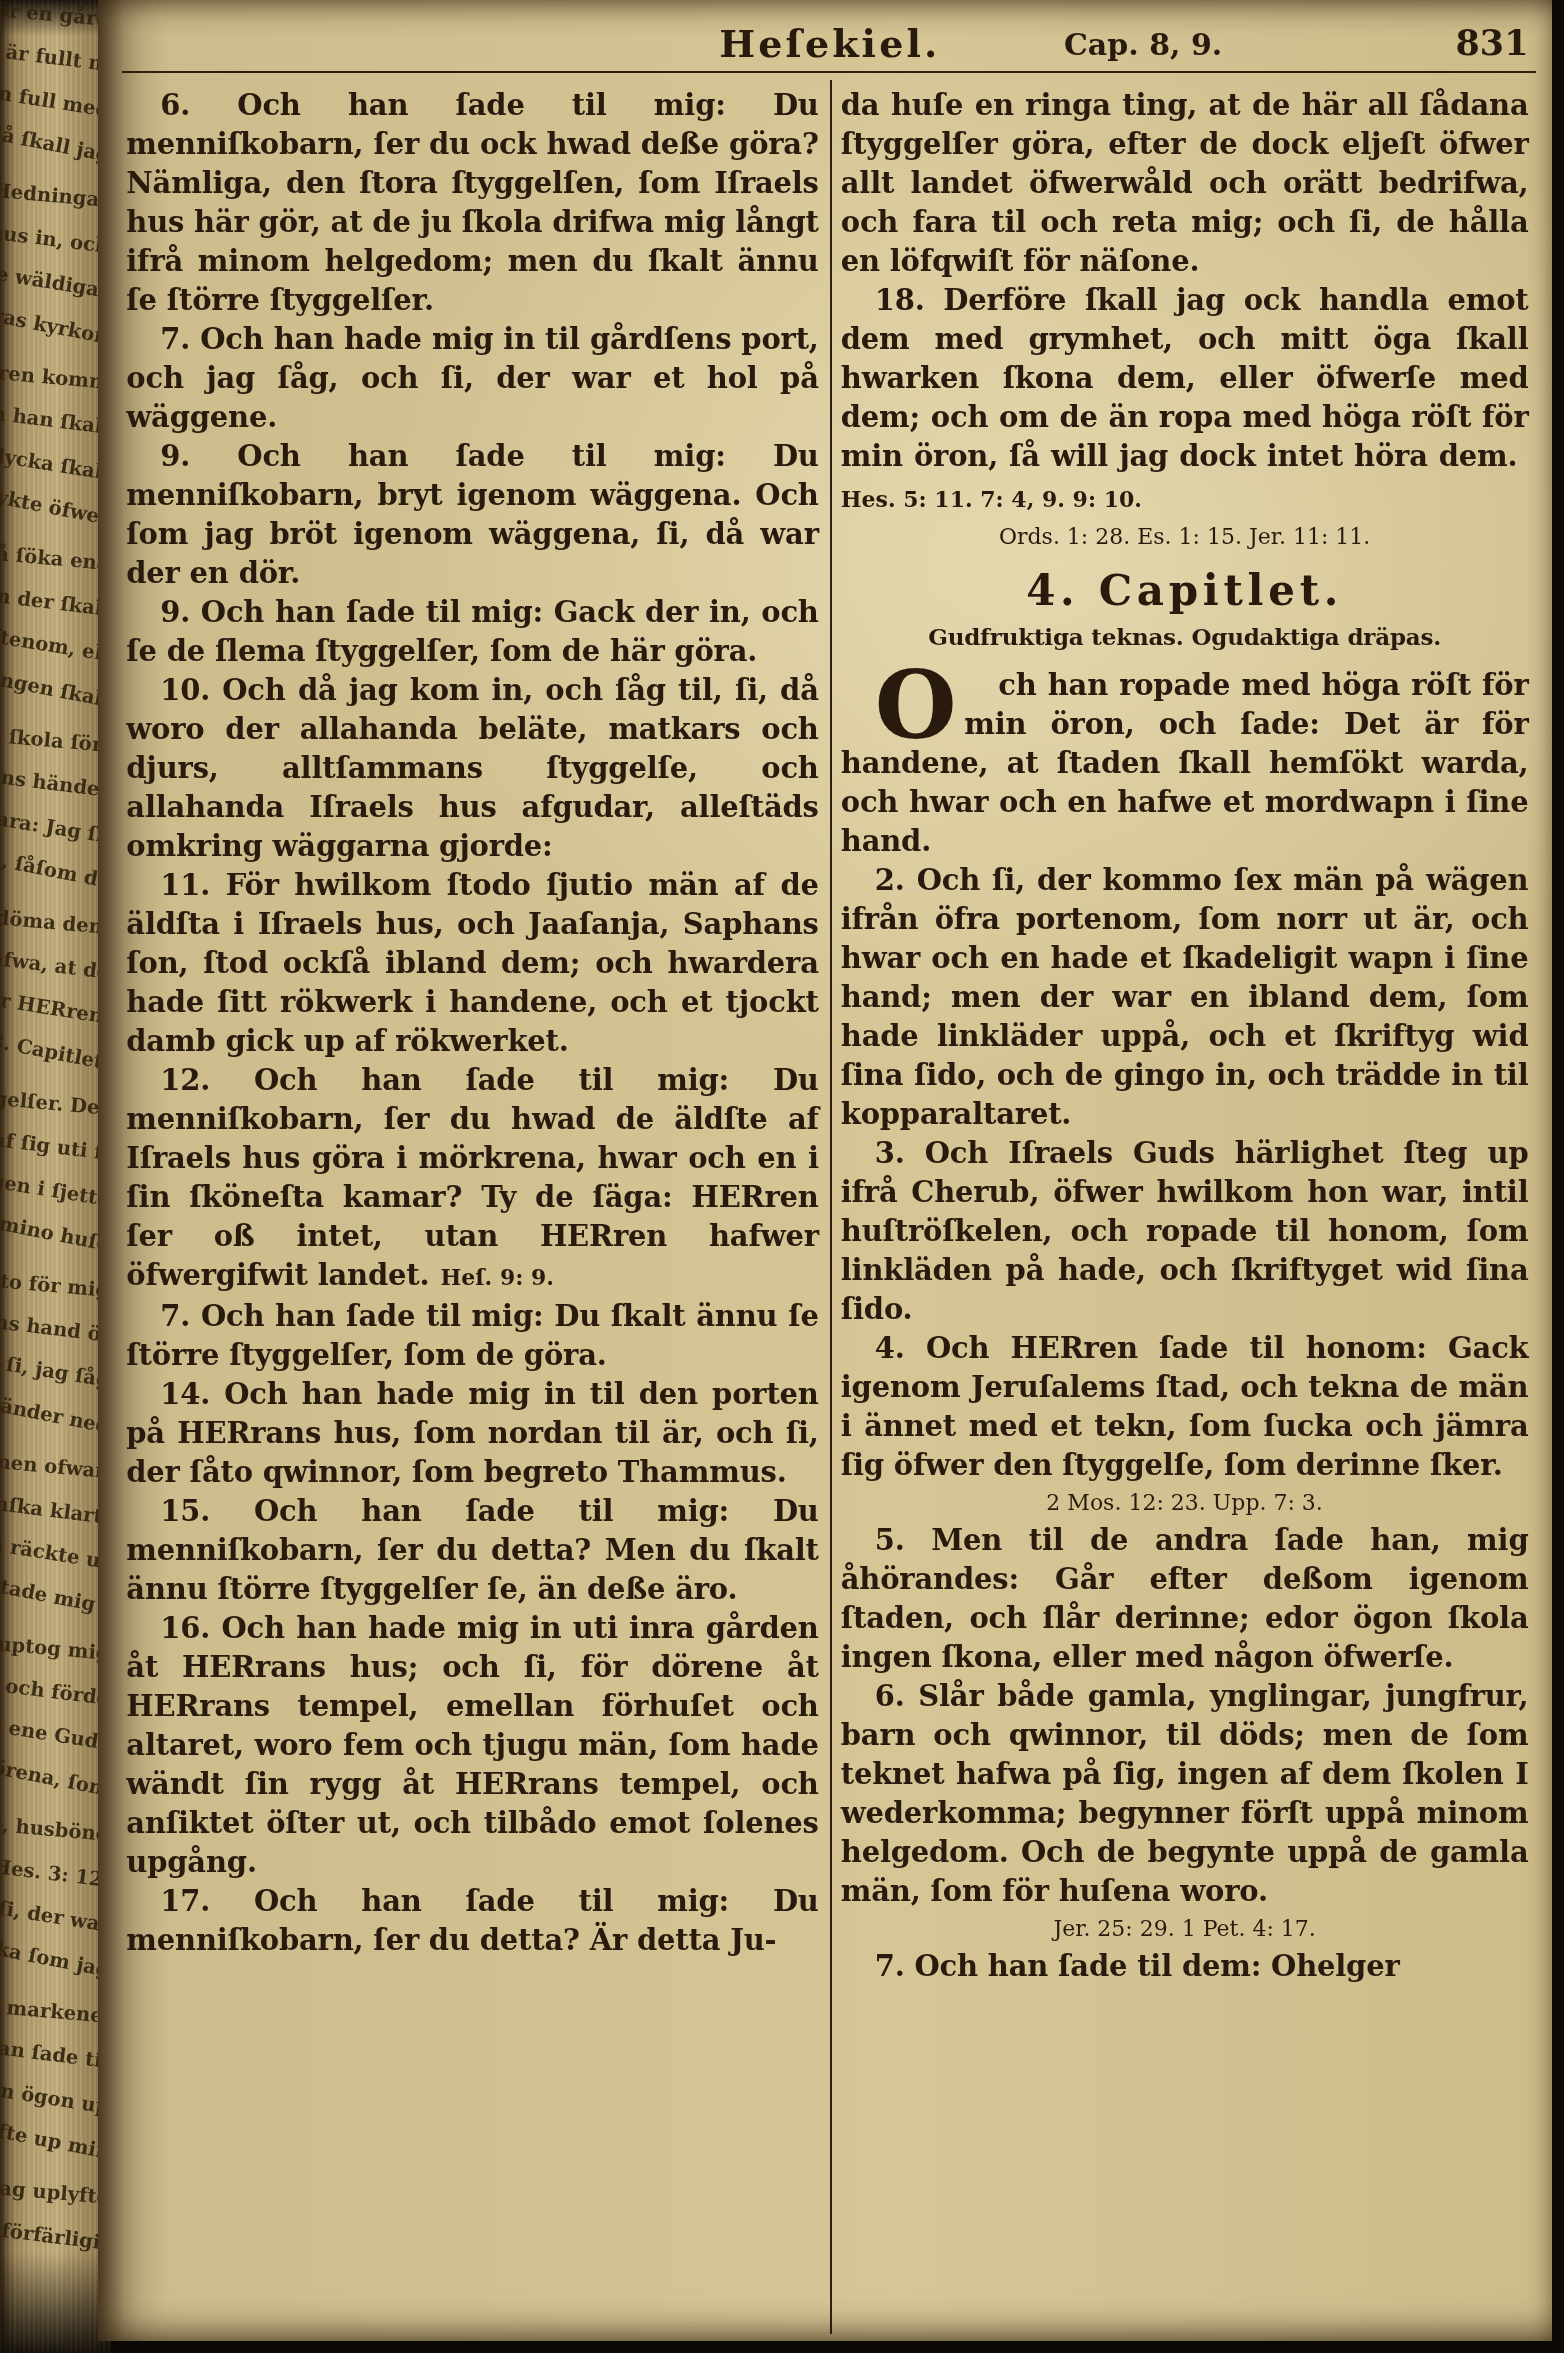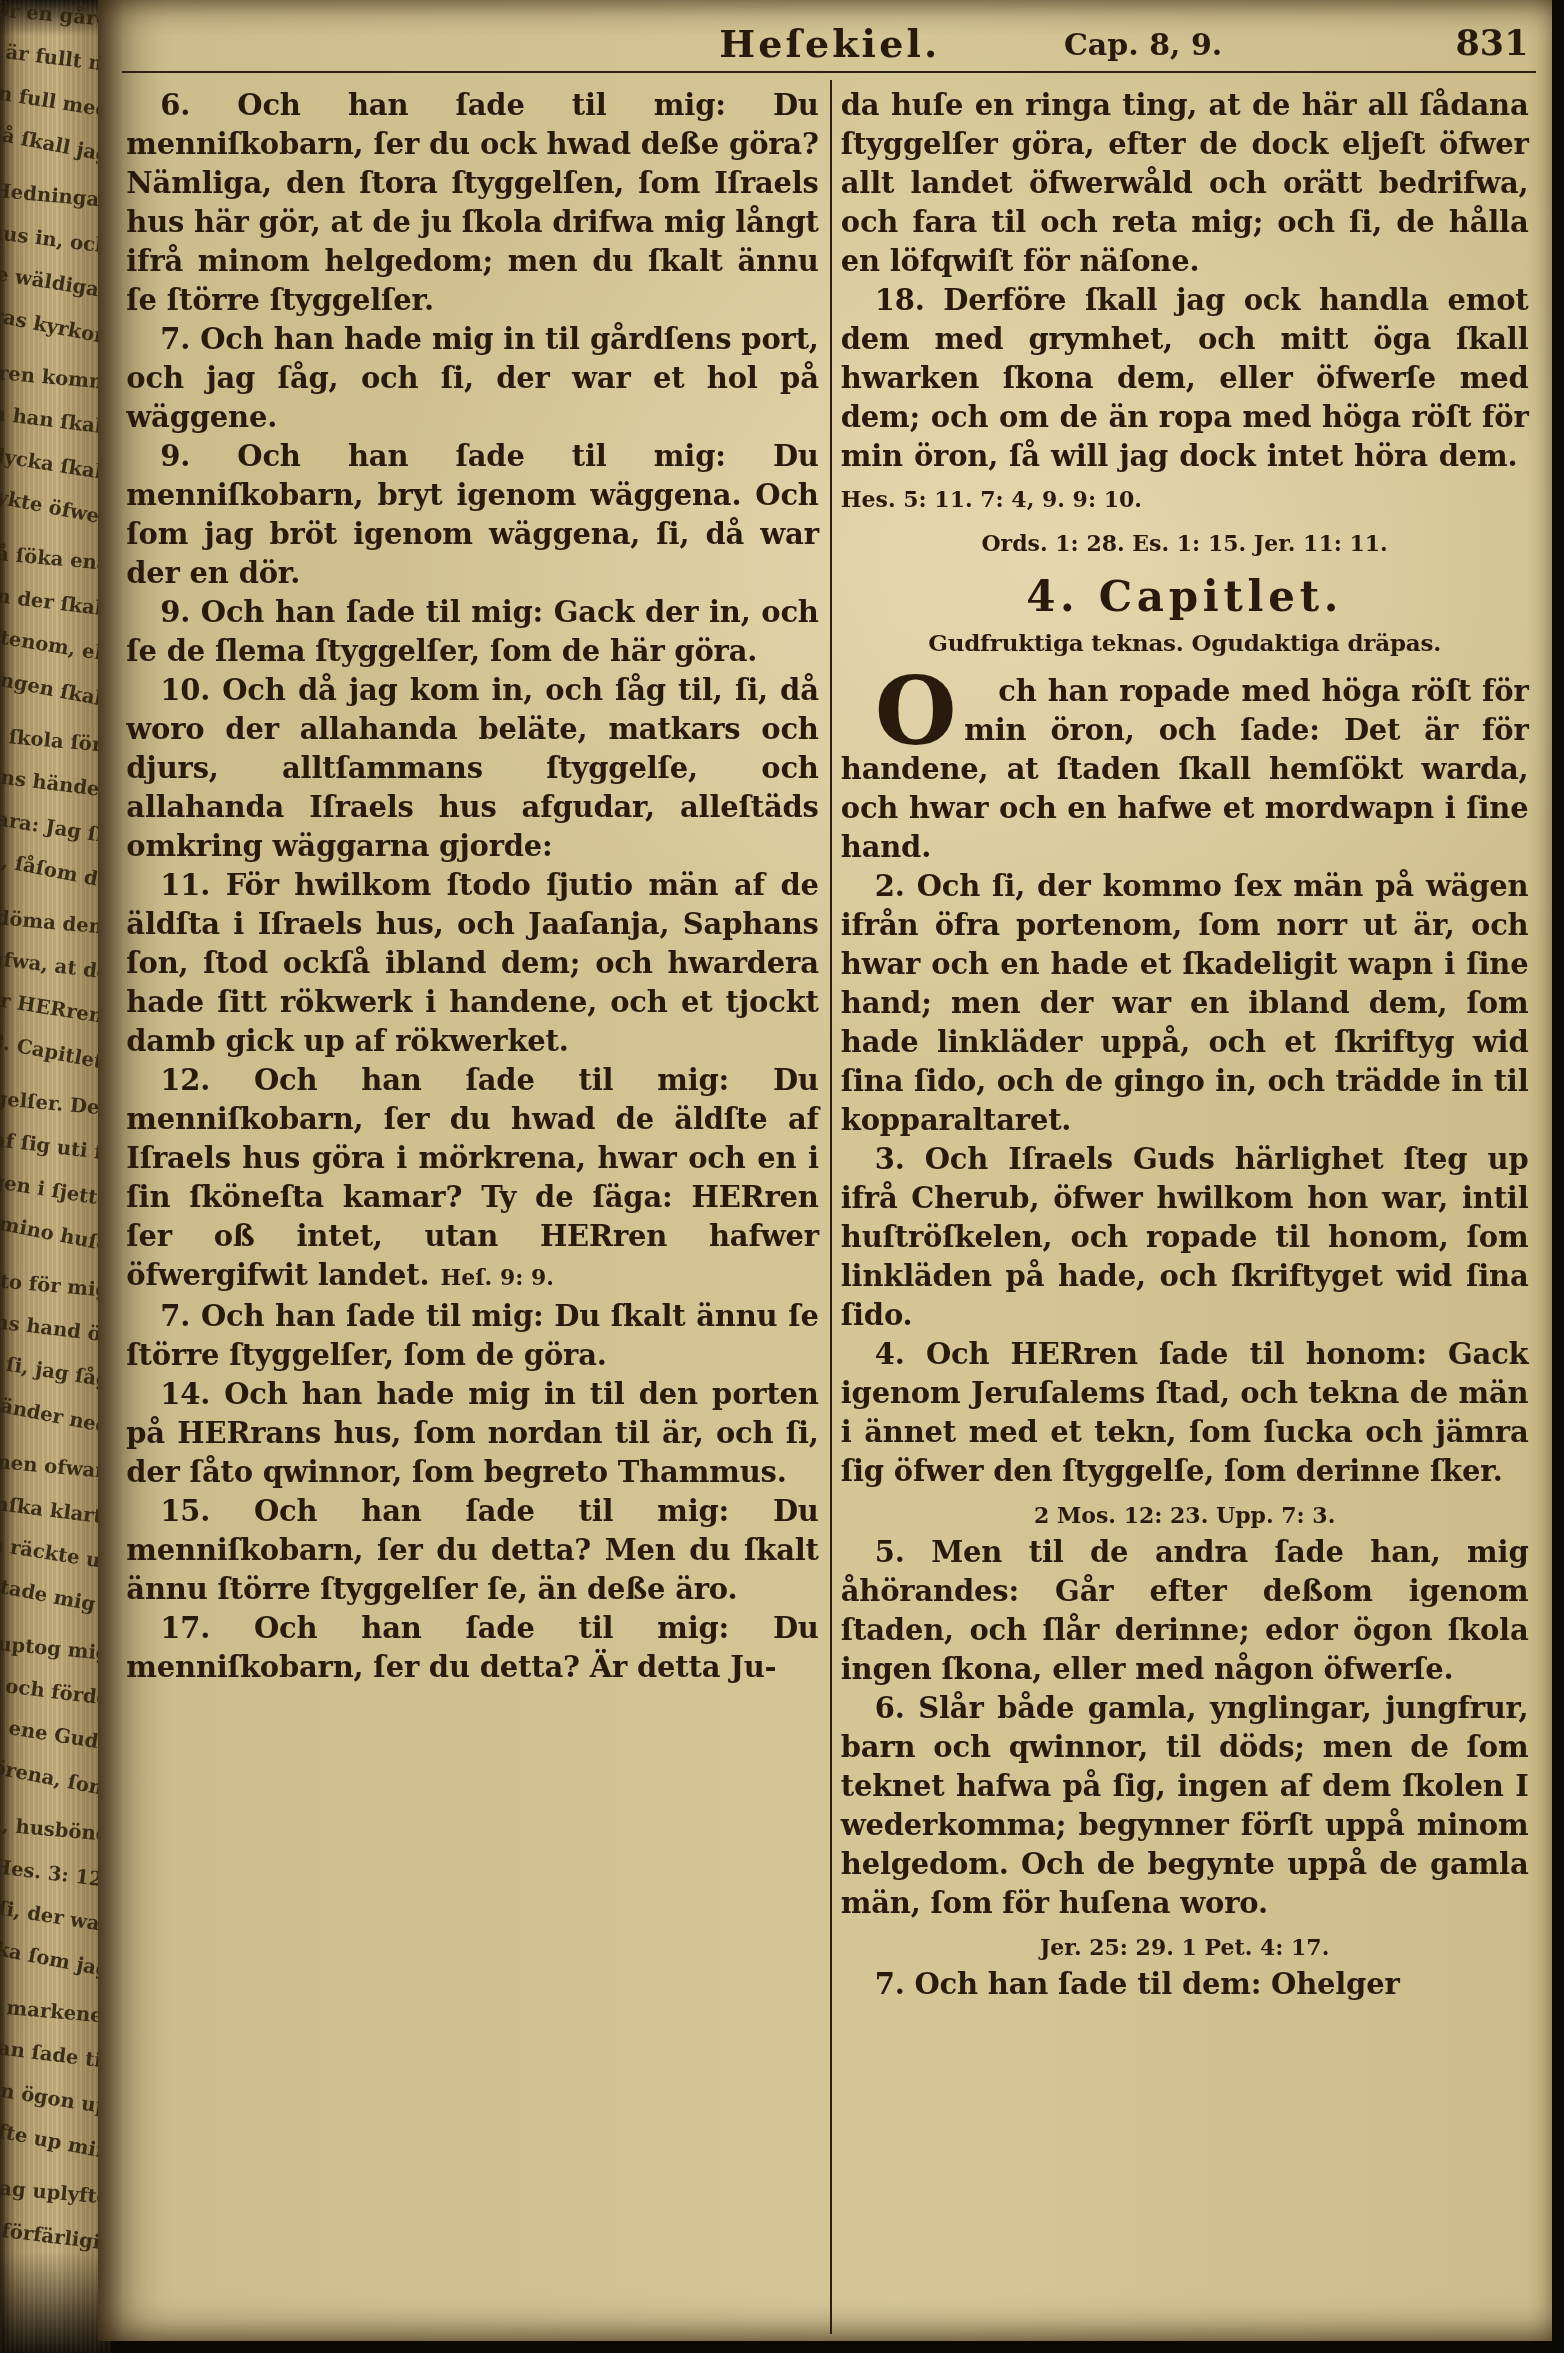--- a/index.html
+++ b/index.html
@@ -62,22 +62,22 @@
     width:50%; padding:6.3px 11px 0 6.3px;
     text-align:justify; font-size:29px; line-height:39px; font-weight:700;
     letter-spacing:-0.2px;
   }
   .col.right{ border-left:2.3px solid #2e2010; padding-left:9px; }
 
   p.verse{ text-indent:34px; }
   p.verse.cont{ text-indent:0; }
   .inline-ref{ font-size:22px; font-weight:700; letter-spacing:0; }
   .ref-line{
-    text-align:center; font-size:22px; line-height:36px; font-weight:700;
-    text-indent:0; letter-spacing:0;margin-top:6px;
+    text-align:center; font-size:22px; line-height:36px; font-weight:400;
+    text-indent:0; letter-spacing:0;
   }
   .chapter-heading{
     text-align:center; font-size:42px; font-weight:700;
     margin:15.6px 0 7.8px; letter-spacing:4.7px; text-indent:0;
   }
   .chapter-subtitle{
     text-align:center; font-size:23px; font-weight:700;
     margin-bottom:9.4px; text-indent:0;
   }
   .dropcap{
@@ -156,20 +156,21 @@
         <p class="verse">6. Och han ſade til mig: Du menniſkobarn, ſer du ock hwad deße göra? Nämliga, den ſtora ſtyggelſen, ſom Iſraels hus här gör, at de ju ſkola drifwa mig långt ifrå minom helgedom; men du ſkalt ännu ſe ſtörre ſtyggelſer.</p>
         <p class="verse">7. Och han hade mig in til gårdſens port, och jag ſåg, och ſi, der war et hol på wäggene.</p>
         <p class="verse">9. Och han ſade til mig: Du menniſkobarn, bryt igenom wäggena. Och ſom jag bröt igenom wäggena, ſi, då war der en dör.</p>
         <p class="verse">9. Och han ſade til mig: Gack der in, och ſe de ſlema ſtyggelſer, ſom de här göra.</p>
         <p class="verse">10. Och då jag kom in, och ſåg til, ſi, då woro der allahanda beläte, matkars och djurs, alltſammans ſtyggelſe, och allahanda Iſraels hus afgudar, alleſtäds omkring wäggarna gjorde:</p>
         <p class="verse">11. För hwilkom ſtodo ſjutio män af de äldſta i Iſraels hus, och Jaaſanja, Saphans ſon, ſtod ockſå ibland dem; och hwardera hade ſitt rökwerk i handene, och et tjockt damb gick up af rökwerket.</p>
         <p class="verse">12. Och han ſade til mig: Du menniſkobarn, ſer du hwad de äldſte af Iſraels hus göra i mörkrena, hwar och en i ſin ſköneſta kamar? Ty de ſäga: HERren ſer oß intet, utan HERren hafwer öfwergifwit landet.<span class="inline-ref"> Heſ. 9: 9.</span></p>
         <p class="verse">7. Och han ſade til mig: Du ſkalt ännu ſe ſtörre ſtyggelſer, ſom de göra.</p>
         <p class="verse">14. Och han hade mig in til den porten på HERrans hus, ſom nordan til är, och ſi, der ſåto qwinnor, ſom begreto Thammus.</p>
         <p class="verse">15. Och han ſade til mig: Du menniſkobarn, ſer du detta? Men du ſkalt ännu ſtörre ſtyggelſer ſe, än deße äro.</p>
+        <p class="verse">16. Och han hade mig in uti inra gården åt HERrans hus; och ſi, för dörene åt HERrans tempel, emellan förhuſet och altaret, woro fem och tjugu män, ſom hade wändt ſin rygg åt HERrans tempel, och anſiktet öſter ut, och tilbådo emot ſolenes upgång.</p>
         <p class="verse">17. Och han ſade til mig: Du menniſkobarn, ſer du detta? Är detta Ju-</p>
       </div>
     <div class="col right" id="col-right">
         <p class="verse cont">da huſe en ringa ting, at de här all ſådana ſtyggelſer göra, efter de dock eljeſt öfwer allt landet öfwerwåld och orätt bedrifwa, och fara til och reta mig; och ſi, de hålla en löfqwiſt för näſone.</p>
         <p class="verse">18. Derföre ſkall jag ock handla emot dem med grymhet, och mitt öga ſkall hwarken ſkona dem, eller öfwerſe med dem; och om de än ropa med höga röſt för min öron, ſå will jag dock intet höra dem.<span class="inline-ref"> Hes. 5: 11. 7: 4, 9. 9: 10.</span></p>
         <div class="ref-line">Ords. 1: 28. Es. 1: 15. Jer. 11: 11.</div>
         <div class="chapter-heading">4. Capitlet.</div>
         <div class="chapter-subtitle">Gudfruktiga teknas. Ogudaktiga dräpas.</div>
         <p class="verse"><span class="dropcap">O</span>ch han ropade med höga röſt för min öron, och ſade: Det är för handene, at ſtaden ſkall hemſökt warda, och hwar och en hafwe et mordwapn i ſine hand.</p>
         <p class="verse">2. Och ſi, der kommo ſex män på wägen ifrån öfra portenom, ſom norr ut är, och hwar och en hade et ſkadeligit wapn i ſine hand; men der war en ibland dem, ſom hade linkläder uppå, och et ſkriftyg wid ſina ſido, och de gingo in, och trädde in til kopparaltaret.</p>

